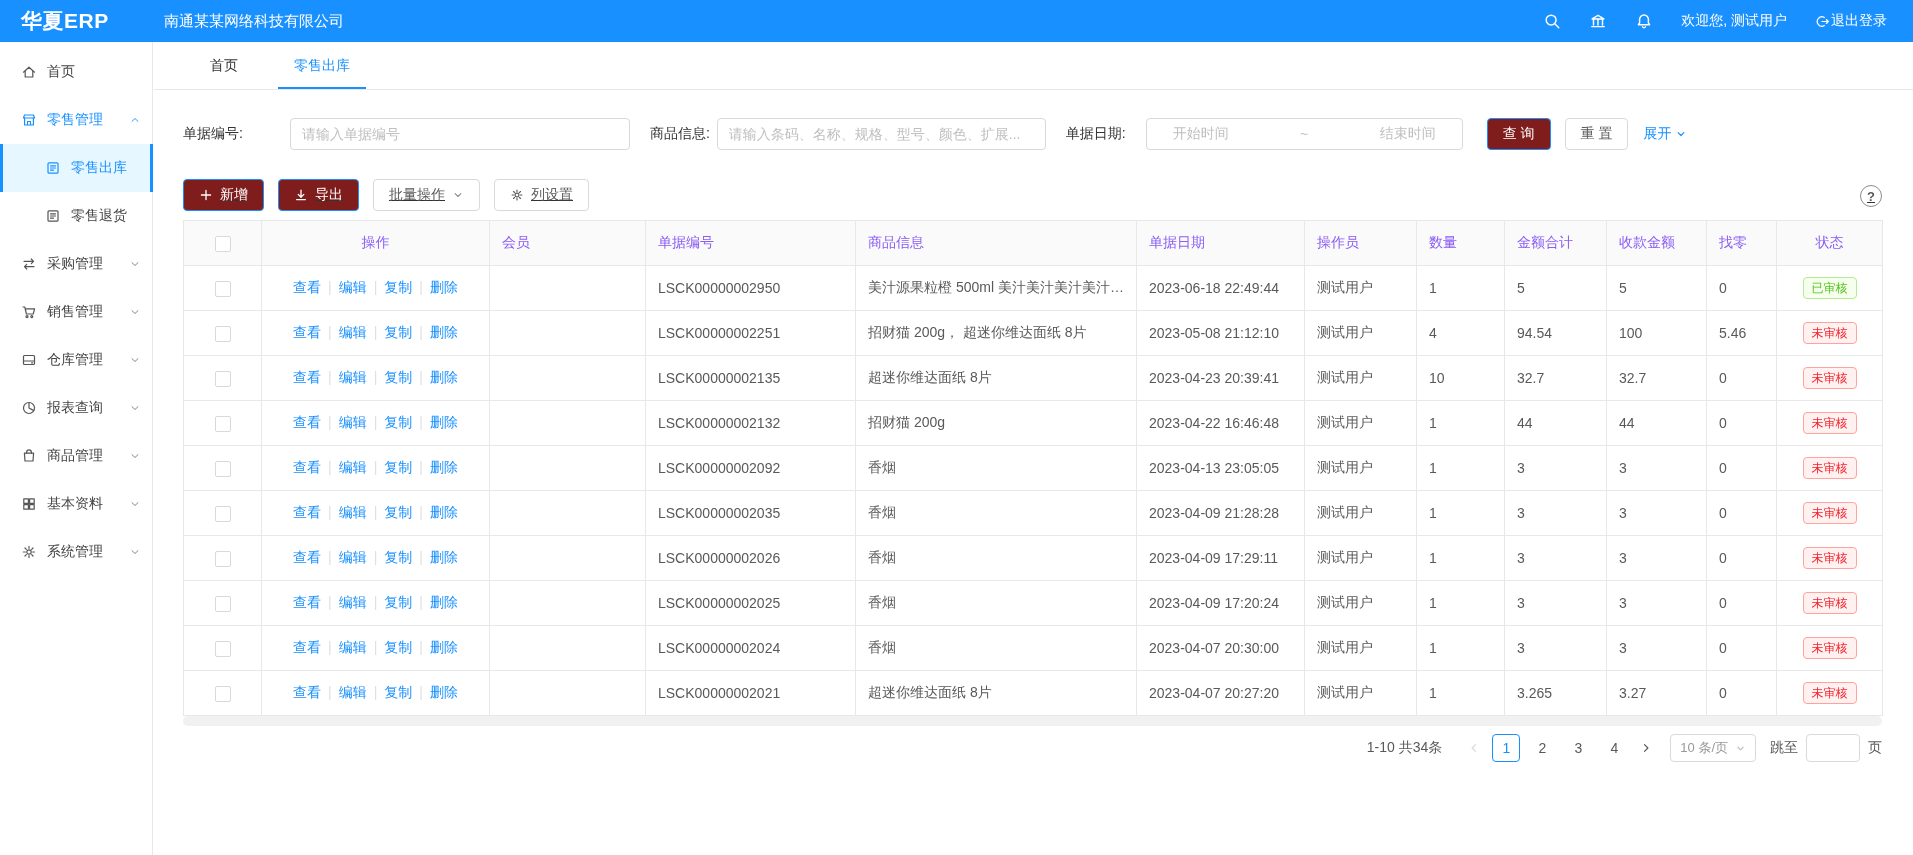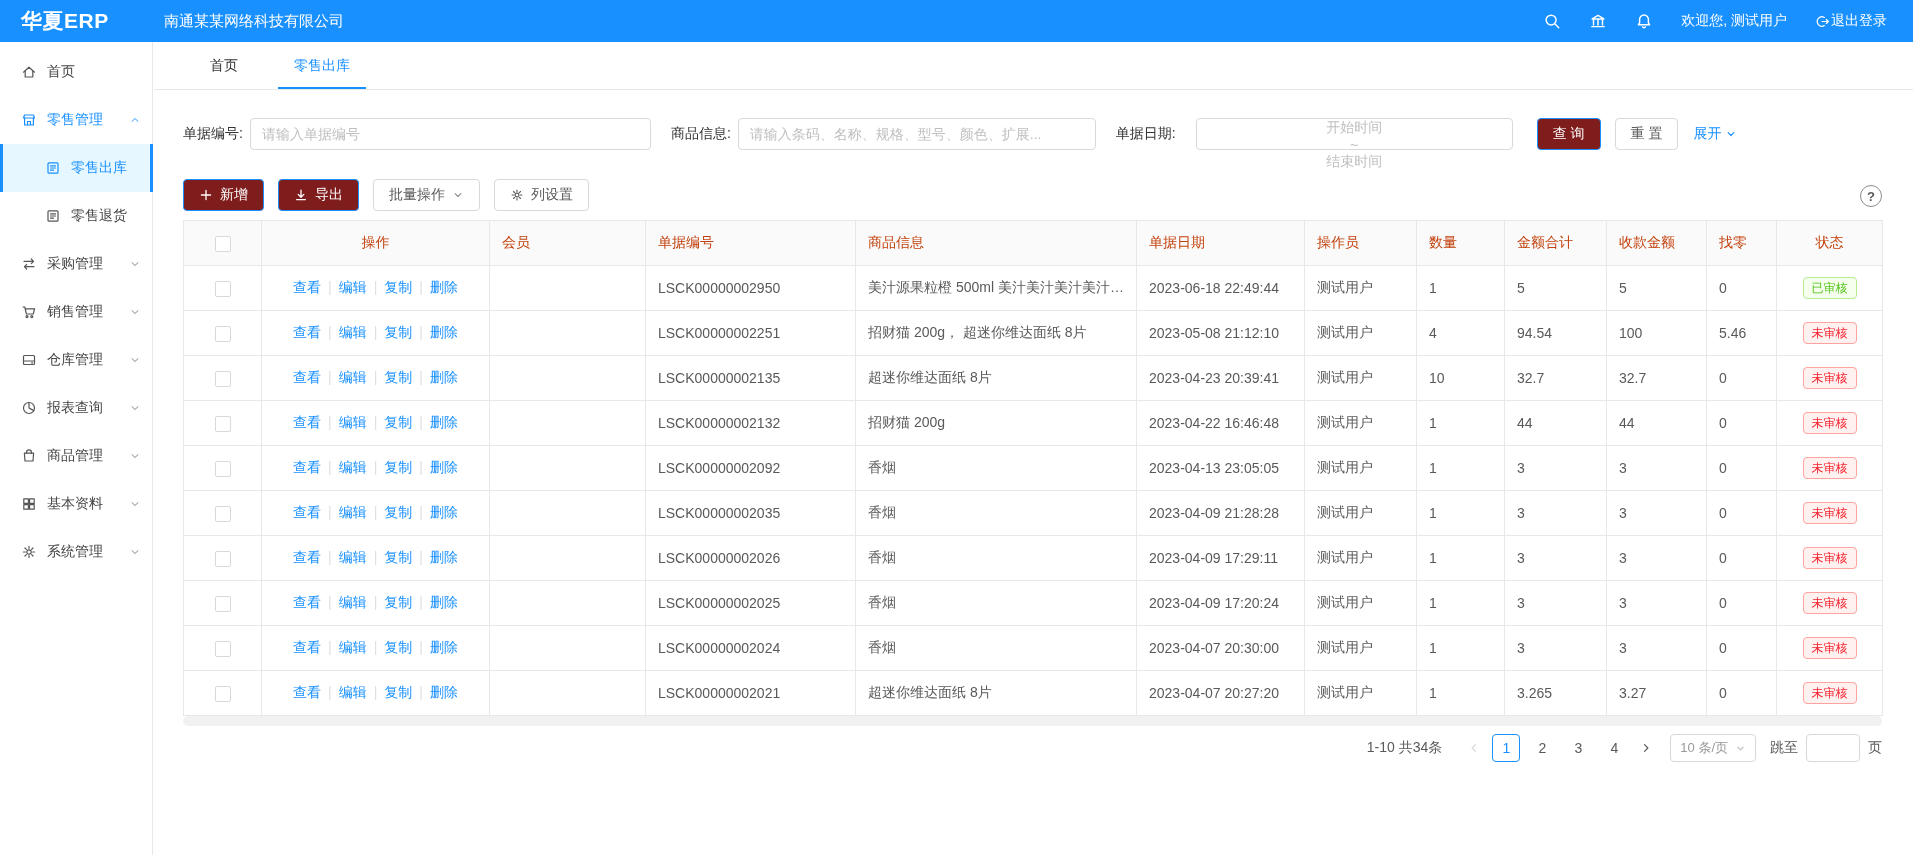--- a/index.html
+++ b/index.html
@@ -40,44 +40,44 @@
 
   .content { padding:28px 31px 0 29px; position:relative; }
 
   
   .filters { display:flex; align-items:center; }
   .f-label { color:#333; margin-right:7px; white-space:nowrap; }
   .inp { height:32px; border:1px solid #d9d9d9; border-radius:4px; padding:0 11px;
     font-size:14px; color:#595959; outline:none; background:#fff;
     font-family:"Liberation Sans","DejaVu Sans",sans-serif; }
   .inp::placeholder { color:#bfbfbf; }
-  .inp.bill { width:401px; margin-right:20px; }
-  .inp.prod { width:358px; margin-right:14px; }
+  .inp.bill { width:340px; margin-right:20px;margin-left:40px; }
+  .inp.prod { width:329px; margin-right:14px; }
   .daterange { width:317px; height:32px; border:1px solid #d9d9d9; border-radius:4px;
-    display:flex; align-items:center; justify-content:space-between; padding:0 26px; color:#bfbfbf;flex-direction:column; }
+    display:flex; align-items:center; justify-content:space-between; padding:0 26px; color:#bfbfbf; }
   .btn { height:32px; border-radius:4px; border:1px solid #d9d9d9; background:#fff; color:#595959;
     font-size:14px; display:inline-flex; align-items:center; justify-content:center; padding:0 15px;
     cursor:pointer; white-space:nowrap; font-family:inherit; }
   .btn.primary { background:#7f1d1d; border-color:#1890ff; color:#fff; }
   .btn .bico { width:14px; height:14px; margin-right:7px; }
   .btn .bcaret { width:12px; height:12px; margin-left:7px; color:#8c8c8c; }
   .q-btn { margin-left:24px; }
   .r-btn { margin-left:14px; }
   .expand { margin-left:15px; color:#1890ff; display:flex; align-items:center; gap:4px; cursor:pointer; }
   .expand svg { width:12px; height:12px; }
 
   
-  .toolbar { margin-top:29px; display:flex; align-items:center; gap:14px; }
+  .toolbar { margin-top:29px; display:flex; align-items:center; gap:14px;text-decoration:underline; }
   .help-circle { margin-left:auto; width:22px; height:22px; border:1px solid #8c8c8c; border-radius:50%;
     color:#595959; font-size:13px; font-weight:bold; display:flex; align-items:center; justify-content:center;
     cursor:pointer; margin-top:2px; }
 
   
   table.grid { margin-top:9px; width:1699px; border-collapse:collapse; table-layout:fixed; }
-  .grid th { background:#fafafa; font-weight:normal; color:#c2410c; height:45px;
+  .grid th { background:#fafafa; font-weight:normal; color:#8b5cf6; height:45px;
     border:1px solid #e8e8e8; text-align:left; padding:0 12px; font-size:14px; white-space:nowrap; }
   .grid td { height:45px; border:1px solid #e8e8e8; color:#595959; font-size:14px;
     padding:0 12px; white-space:nowrap; overflow:hidden; text-overflow:ellipsis; background:#fff; }
   .grid th.c, .grid td.c { text-align:center; }
   .cbx { width:16px; height:16px; border:1px solid #d9d9d9; border-radius:2px; background:#fff;
     display:inline-block; vertical-align:middle; cursor:pointer; }
   .op a { color:#1890ff; text-decoration:none; cursor:pointer; }
   .sep { color:#e0e0e0; margin:0 7px; }
   .badge { display:inline-block; font-size:12px; line-height:18px; padding:1px 8px; border-radius:4px; }
   .badge.approved { color:#52c41a; border:1px solid #b7eb8f; background:#f6ffed; }

